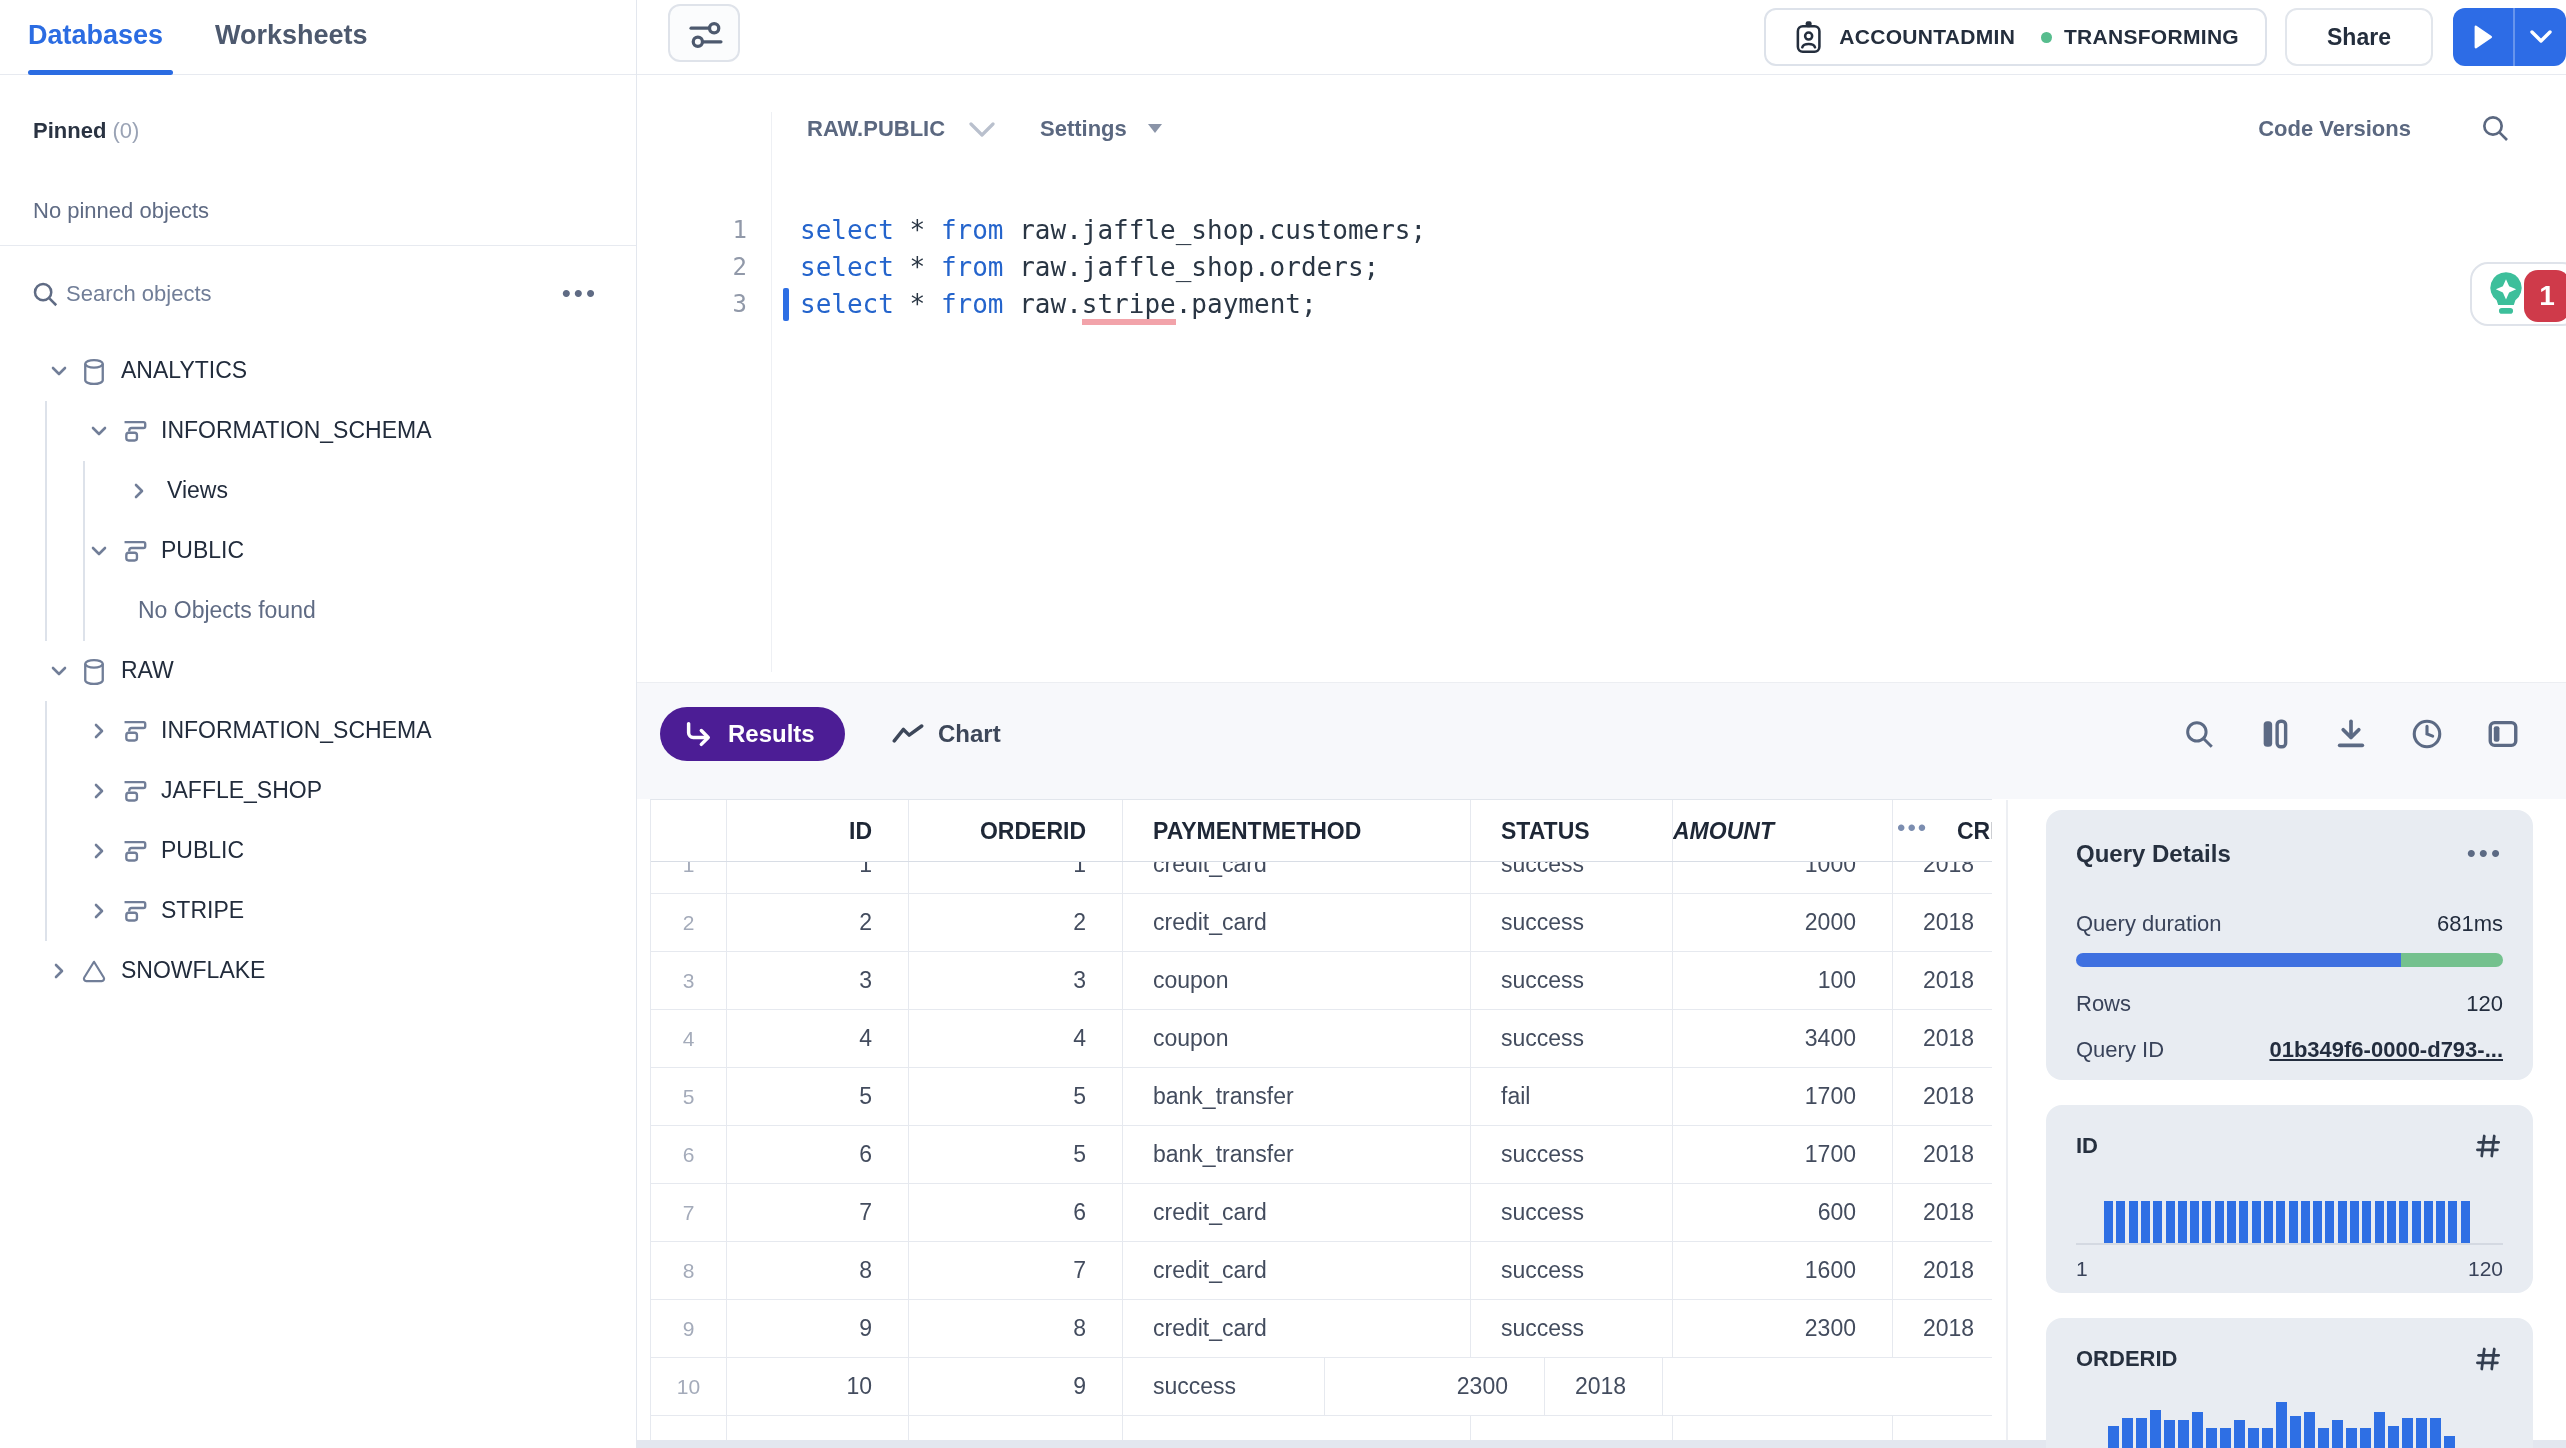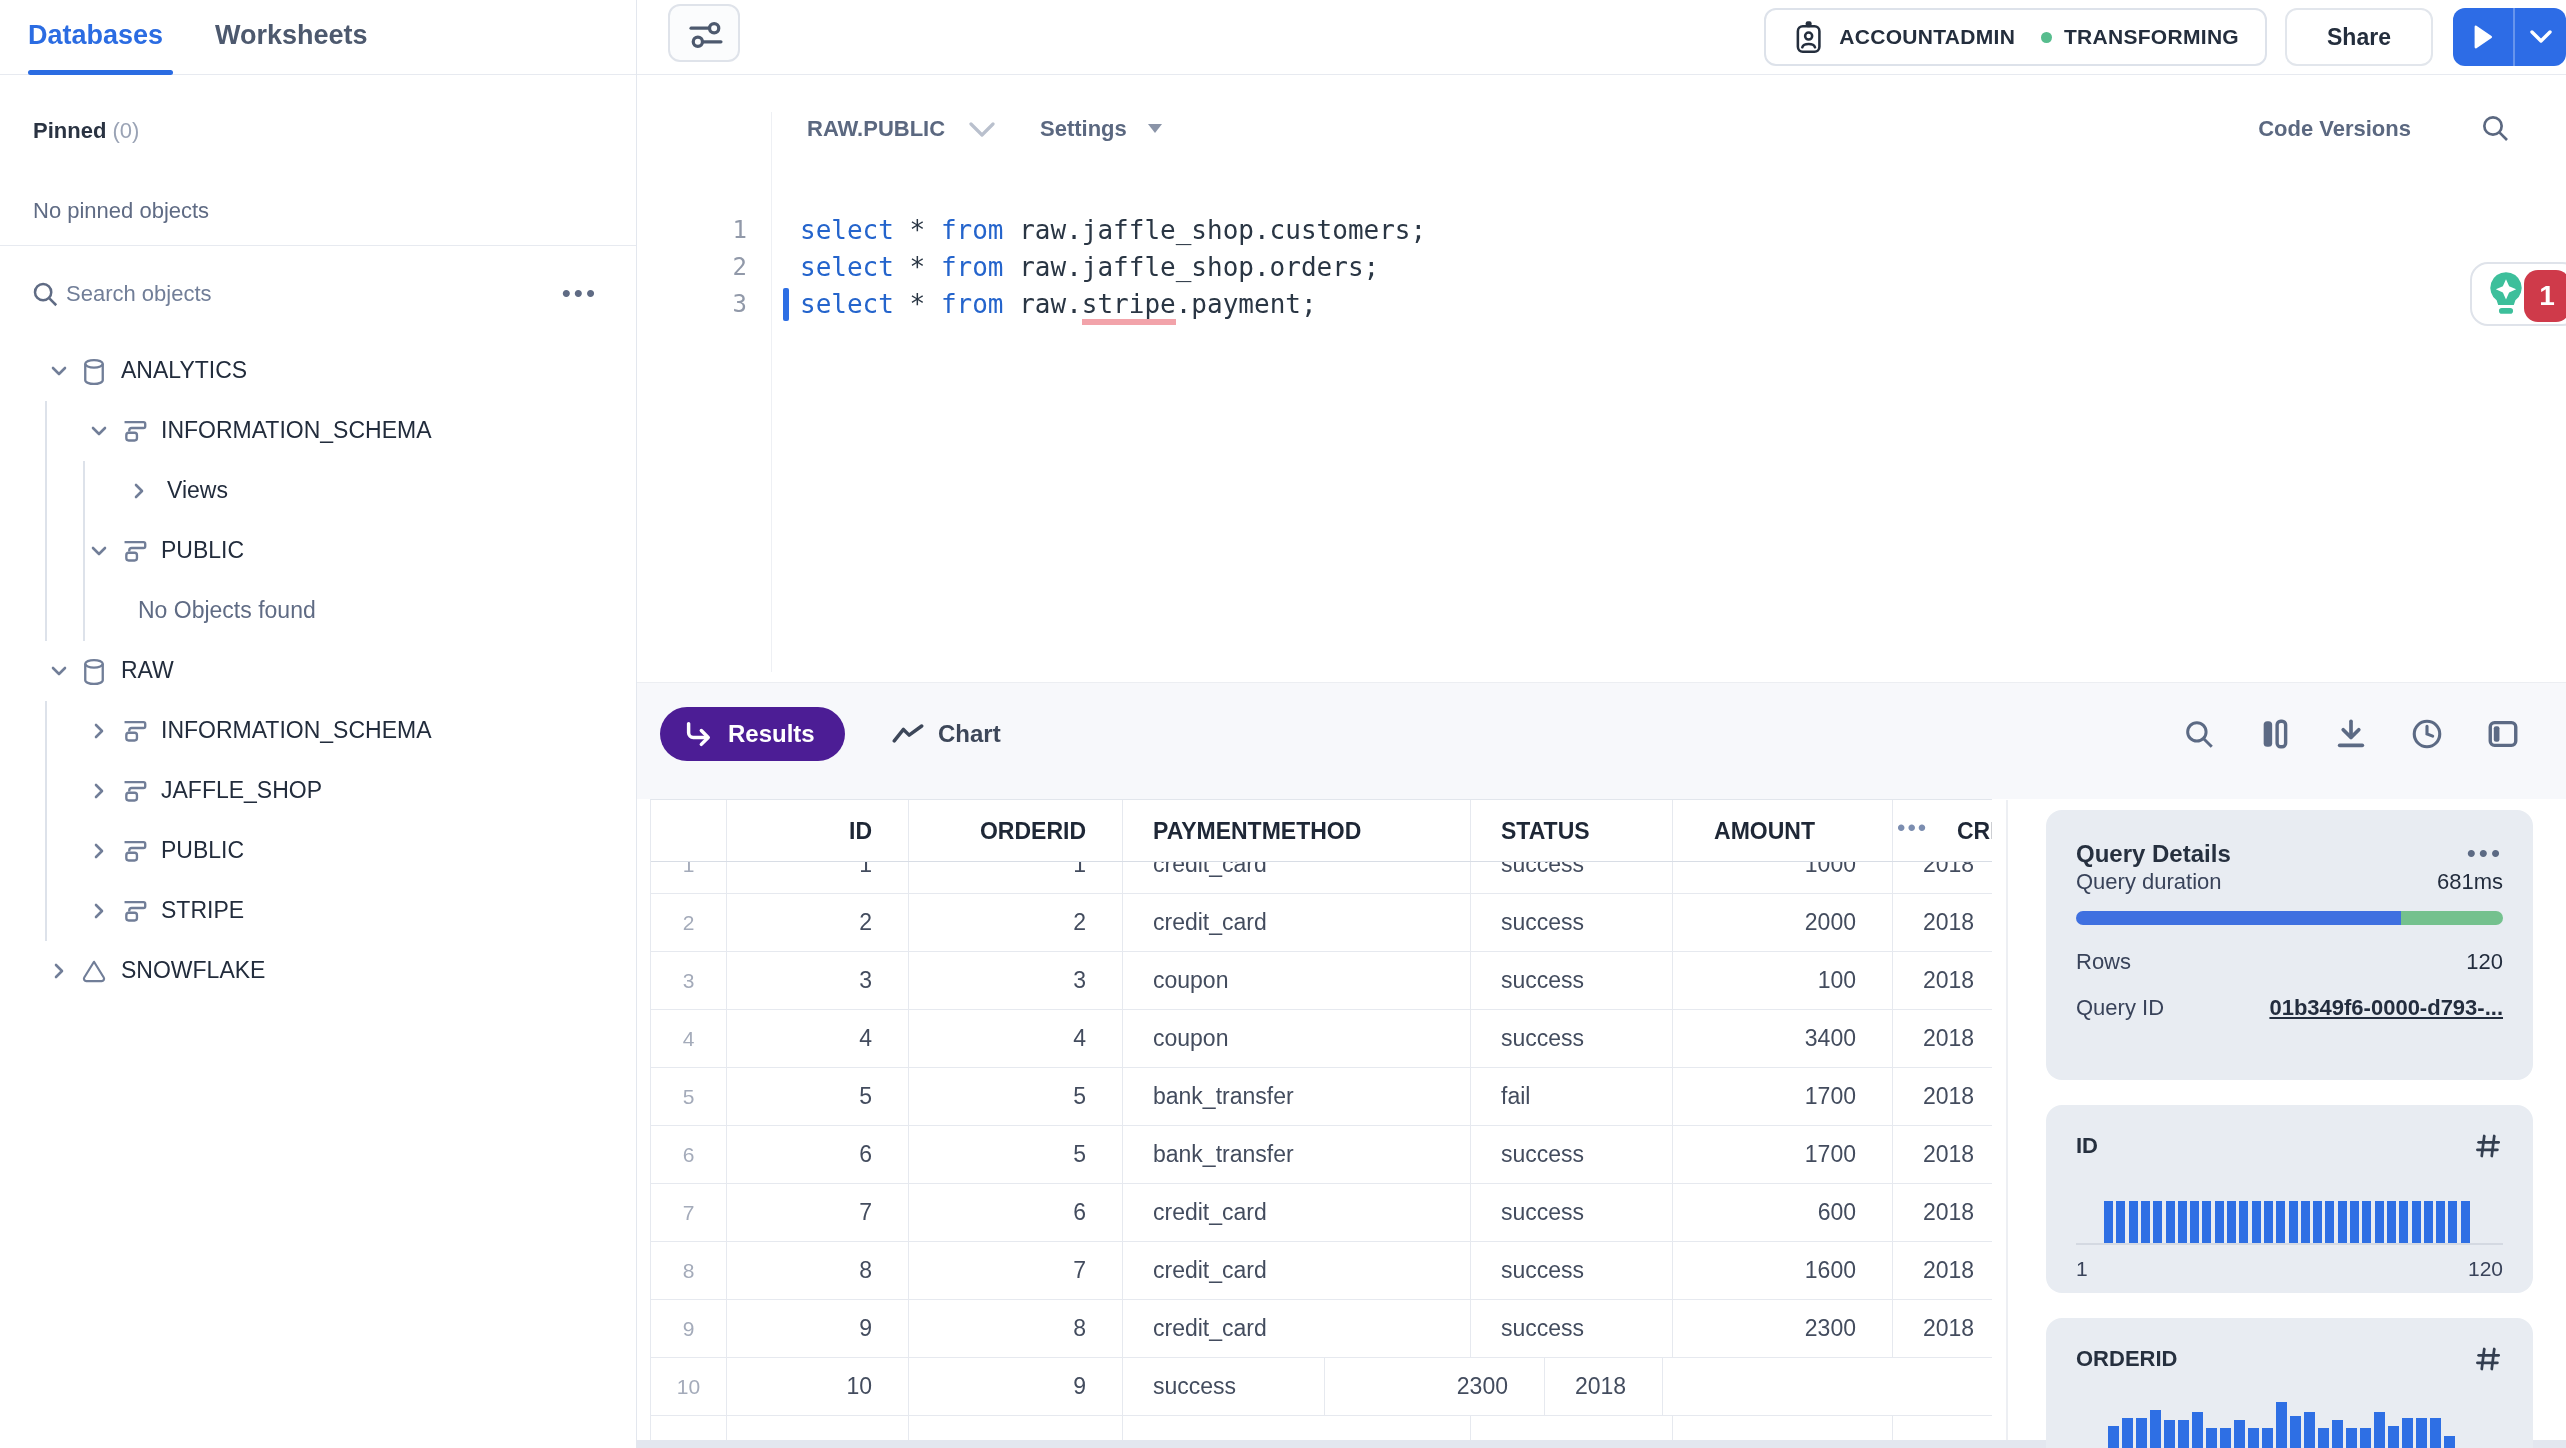--- a/index.html
+++ b/index.html
@@ -347,21 +347,21 @@
   </div>
 </div>
 
 <div id="tablewrap">
   <div class="thead" id="thead">
       <div class="th" style="width: 76px; text-align: center; padding: 0px;"></div>
       <div class="th" style="width: 182px; text-align: right; padding: 0px 36px 0px 0px;">ID</div>
       <div class="th" style="width: 214px; text-align: right; padding: 0px 36px 0px 0px;">ORDERID</div>
       <div class="th" style="width: 348px; text-align: left; padding: 0px 0px 0px 30px;">PAYMENTMETHOD</div>
       <div class="th" style="width: 202px; text-align: left; padding: 0px 0px 0px 30px;">STATUS</div>
-      <div class="th" style="width: 220px; text-align: center; padding: 0px 36px 0px 0px;">AMOUNT</div>
+      <div class="th" style="width: 220px; text-align: left; padding: 0px 36px 0px 0px; font-style: italic;">AMOUNT</div>
       <div class="th" style="width: 118px; text-align: left; padding: 0px 0px 0px 64px;">CREATED</div>
     </div>
   <div class="more-cols">•••</div>
   <div class="tbody" id="tbody">
       <div class="tr">
         <div class="td rownum" style="width: 76px;">1</div>
         <div class="td" style="width: 182px; text-align: right; padding: 0px 36px 0px 0px;">1</div>
         <div class="td" style="width: 214px; text-align: right; padding: 0px 36px 0px 0px;">1</div>
         <div class="td" style="width: 348px; text-align: left; padding: 0px 0px 0px 30px;">credit_card</div>
         <div class="td" style="width: 202px; text-align: left; padding: 0px 0px 0px 30px;">success</div>
@@ -460,21 +460,21 @@
     </div>
 </div>
 <div class="vline-results"></div>
 <div class="hscroll"></div>
 
 <div class="panel" style="top:810px; height:270px;">
   <div class="panel-title-row" style="margin-top:28px">
     <div class="panel-title">Query Details</div>
     <div class="panel-menu">•••</div>
   </div>
-  <div class="kv" style="">
+  <div class="kv" style="margin-top:42px">
     <span>Query duration</span>
     <span class="v">681ms</span>
   </div>
   <div class="progress">
     <div class="prog-blue" id="progBlue" style="width: 76%; background: rgb(63, 112, 224);"></div>
       <div class="prog-green" id="progGreen" style="width: 24%; background: rgb(116, 193, 142);"></div>
   </div>
   <div class="kv" style="margin-top:24px">
     <span>Rows</span>
     <span class="v">120</span>

